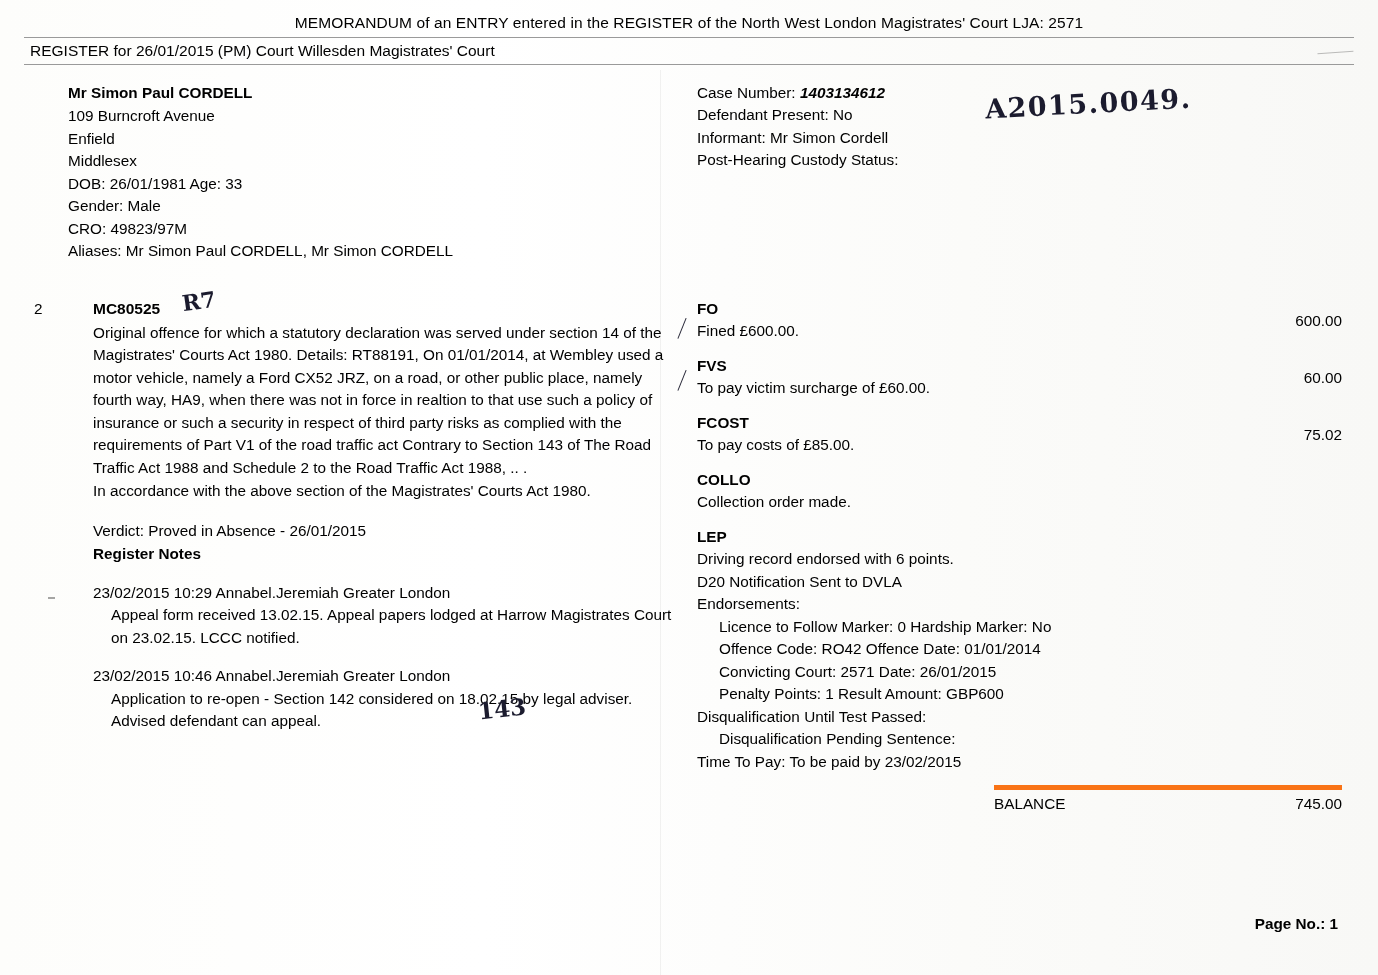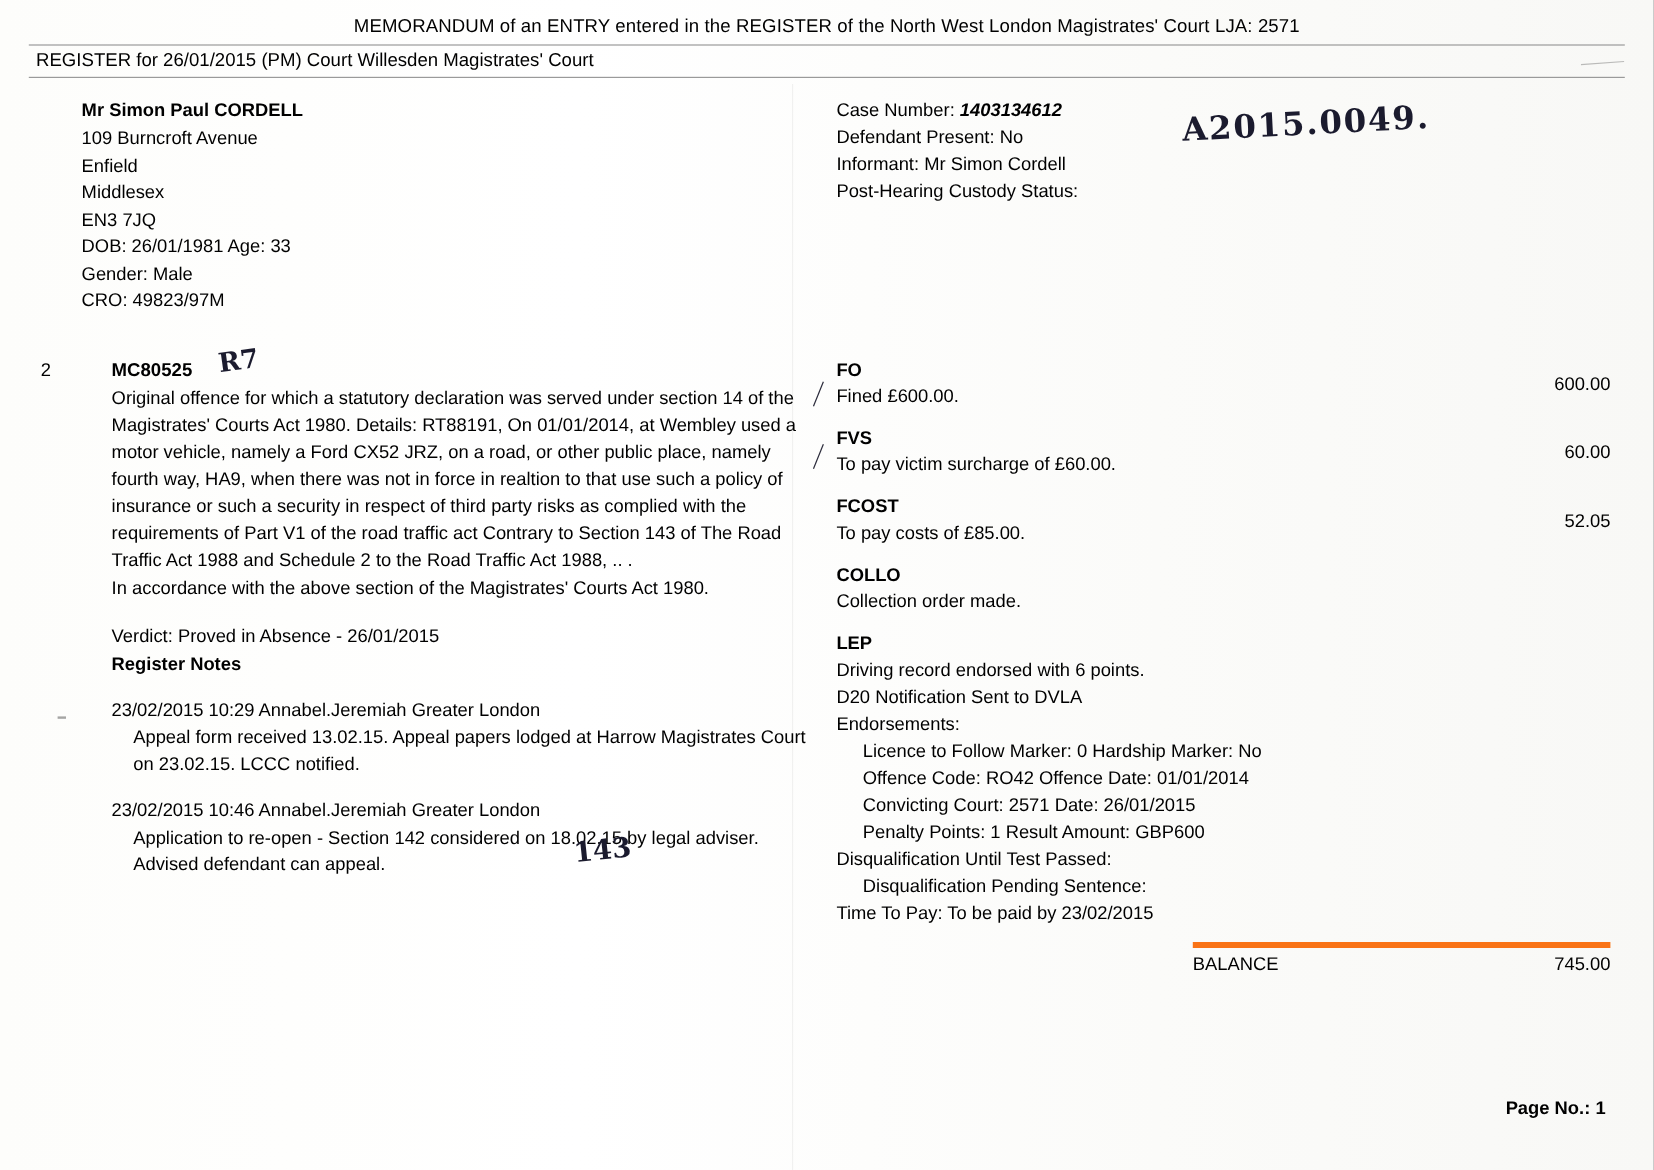--- a/index.html
+++ b/index.html
@@ -8,21 +8,21 @@
     background: #fff;
   }
   body {
     font-family: "Liberation Sans", sans-serif;
     color: #000;
   }
   .page {
     position: relative;
     width: 1378px;
     height: 975px;
-    background: #737373;
+    background: #fdba74;
     overflow: hidden;
   }
   
   .scan-tint {
     position: absolute;
     inset: 0;
     background: linear-gradient(90deg, #fdfdfb 0%, #ffffff 35%, #fbfbf9 70%, #f8f8f6 100%);
     pointer-events: none;
   }
   .hdr-line-1 {
@@ -215,24 +215,24 @@
   <div class="hdr-line-1">MEMORANDUM of an ENTRY entered in the REGISTER of the North West London Magistrates' Court  LJA: 2571</div>
   <div class="rule rule-1"></div>
   <div class="hdr-line-2">REGISTER for 26/01/2015 (PM) Court Willesden Magistrates' Court</div>
   <div class="rule rule-2"></div>
 
   <div class="col-left">
     <div class="defendant-name">Mr Simon Paul CORDELL</div>
     <div class="addr-line">109 Burncroft Avenue</div>
     <div class="addr-line">Enfield</div>
     <div class="addr-line">Middlesex</div>
-    <div class="addr-line">EN3 7JQ</div>
     <div>DOB: 26/01/1981  Age: 33</div>
     <div>Gender: Male</div>
     <div>CRO: 49823/97M</div>
+    <div>Aliases:  Mr Simon Paul CORDELL, Mr Simon CORDELL</div>
   </div>
 
   <div class="col-right">
     <div class="case-row">
       <span class="lbl">Case Number: </span><span class="bold">1403134612</span>
     </div>
     <div>Defendant Present: No</div>
     <div>Informant:  Mr Simon Cordell</div>
     <div>Post-Hearing Custody Status:</div>
   </div>
@@ -256,21 +256,21 @@
       <div class="res-amt">600.00</div>
       <div class="res-desc">Fined £600.00.</div>
     </div>
     <div class="res-item">
       <div class="res-code">FVS</div>
       <div class="res-amt">60.00</div>
       <div class="res-desc">To pay victim surcharge of £60.00.</div>
     </div>
     <div class="res-item">
       <div class="res-code">FCOST</div>
-      <div class="res-amt">52.05</div>
+      <div class="res-amt">75.02</div>
       <div class="res-desc">To pay costs of £85.00.</div>
     </div>
     <div class="res-item">
       <div class="res-code">COLLO</div>
       <div class="res-amt"></div>
       <div class="res-desc">Collection order made.</div>
     </div>
 
     <div class="res-item">
       <div class="res-code">LEP</div>

